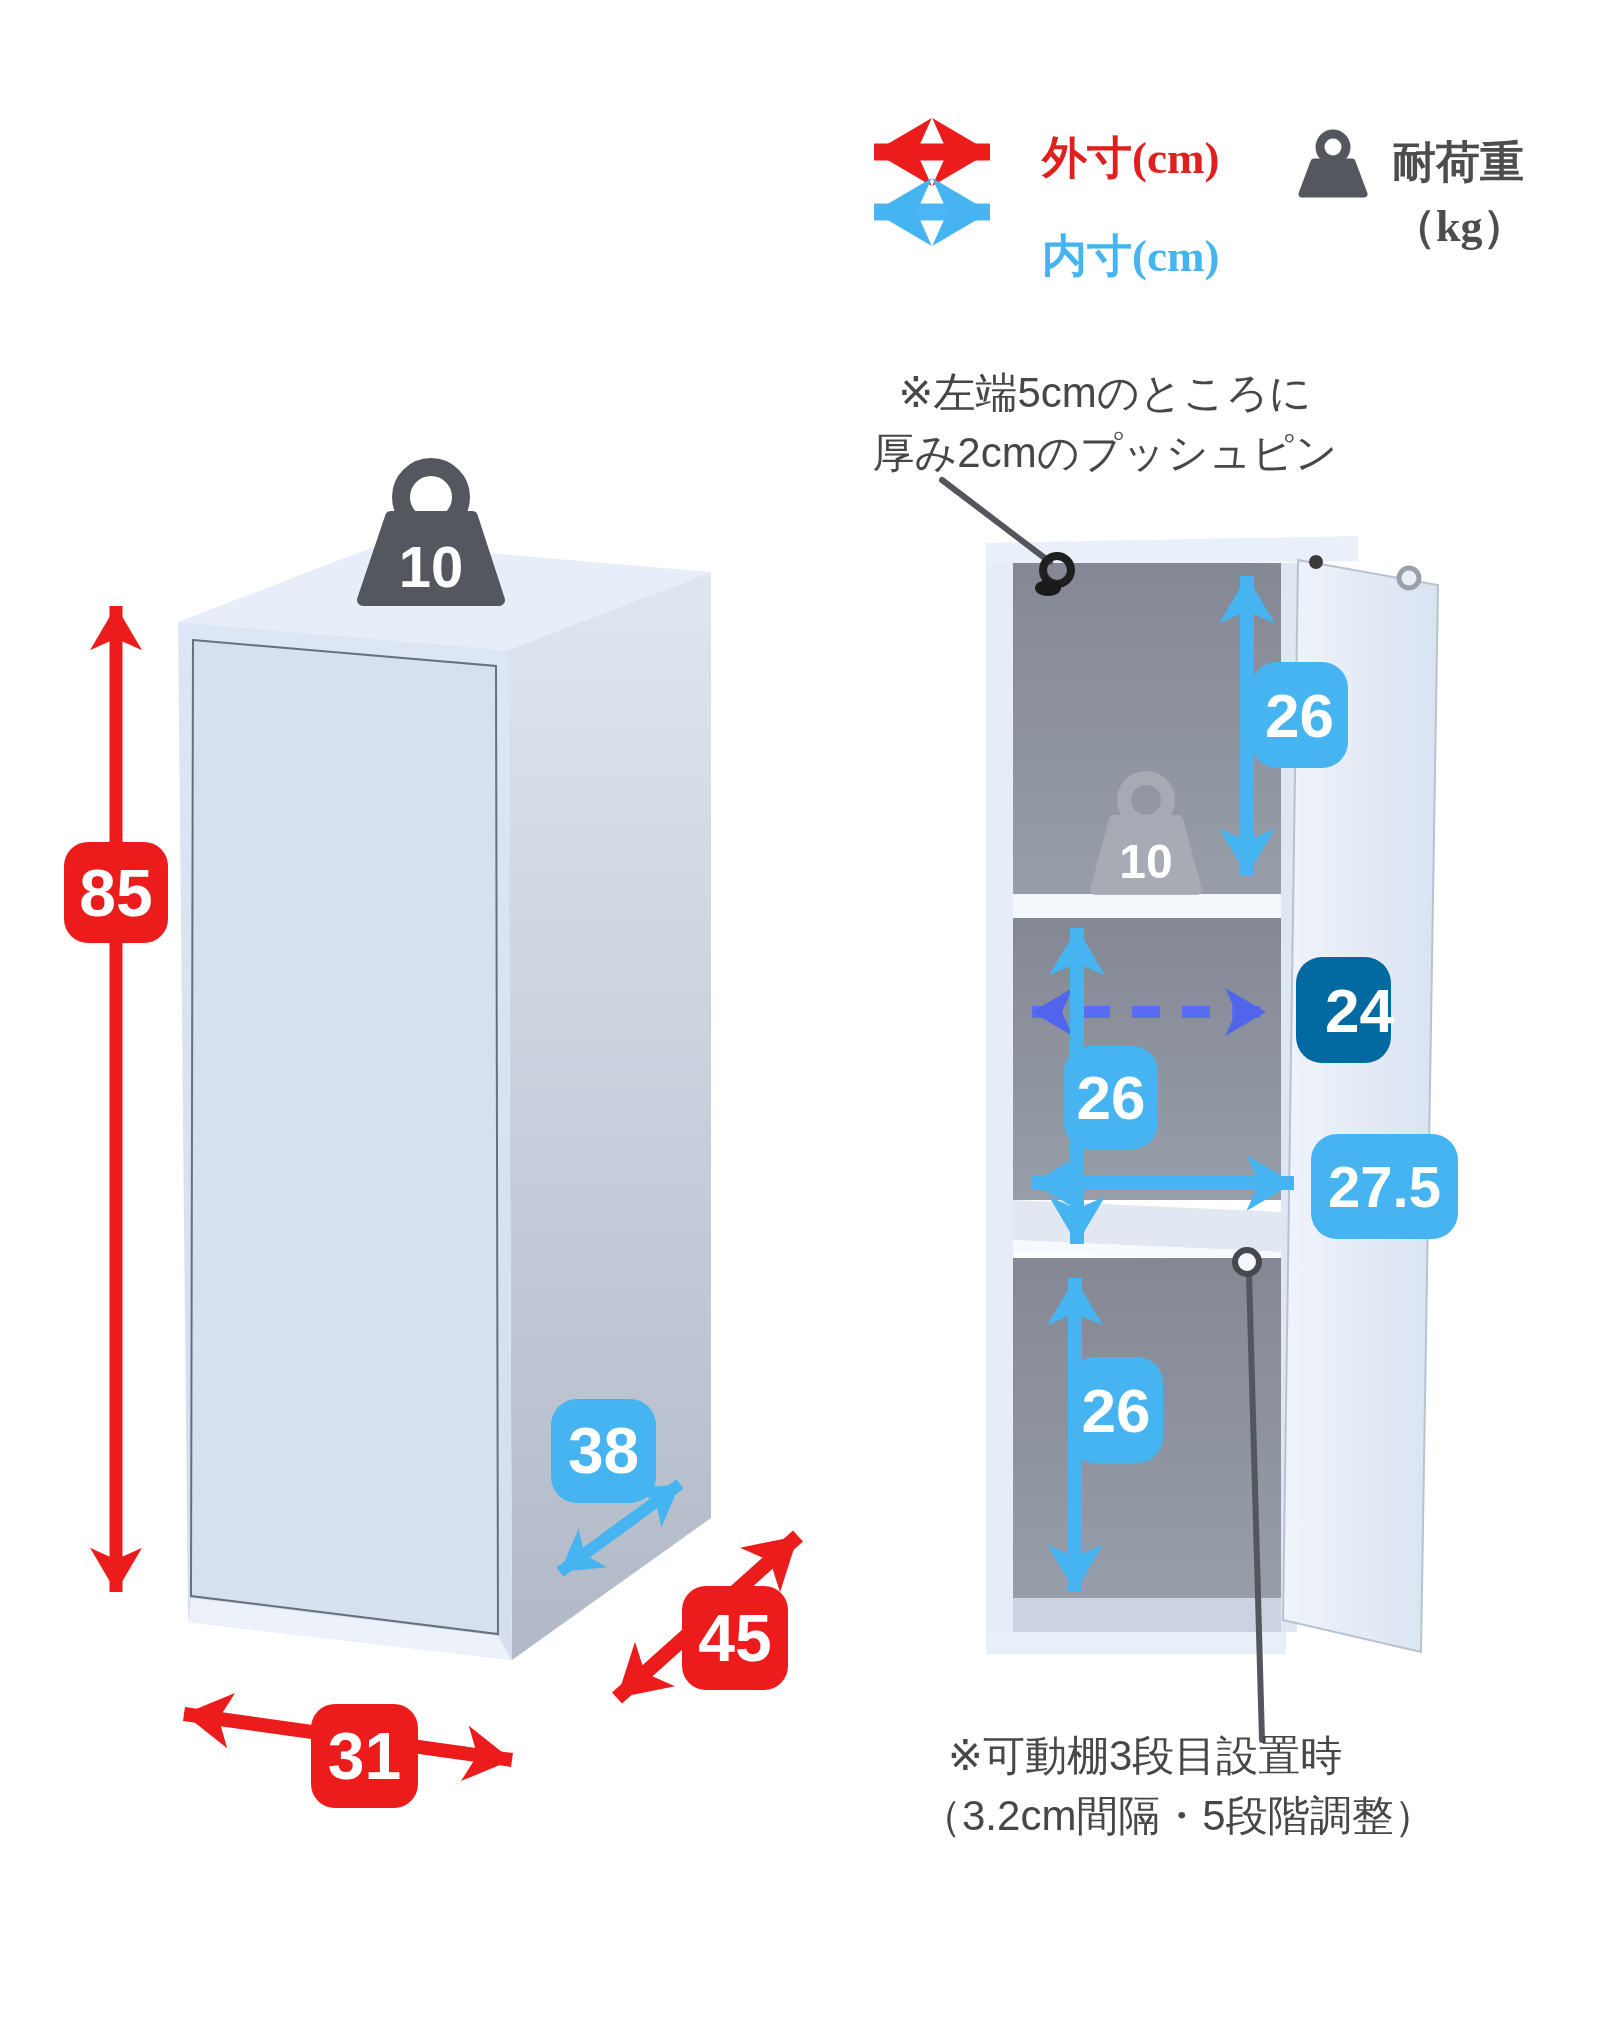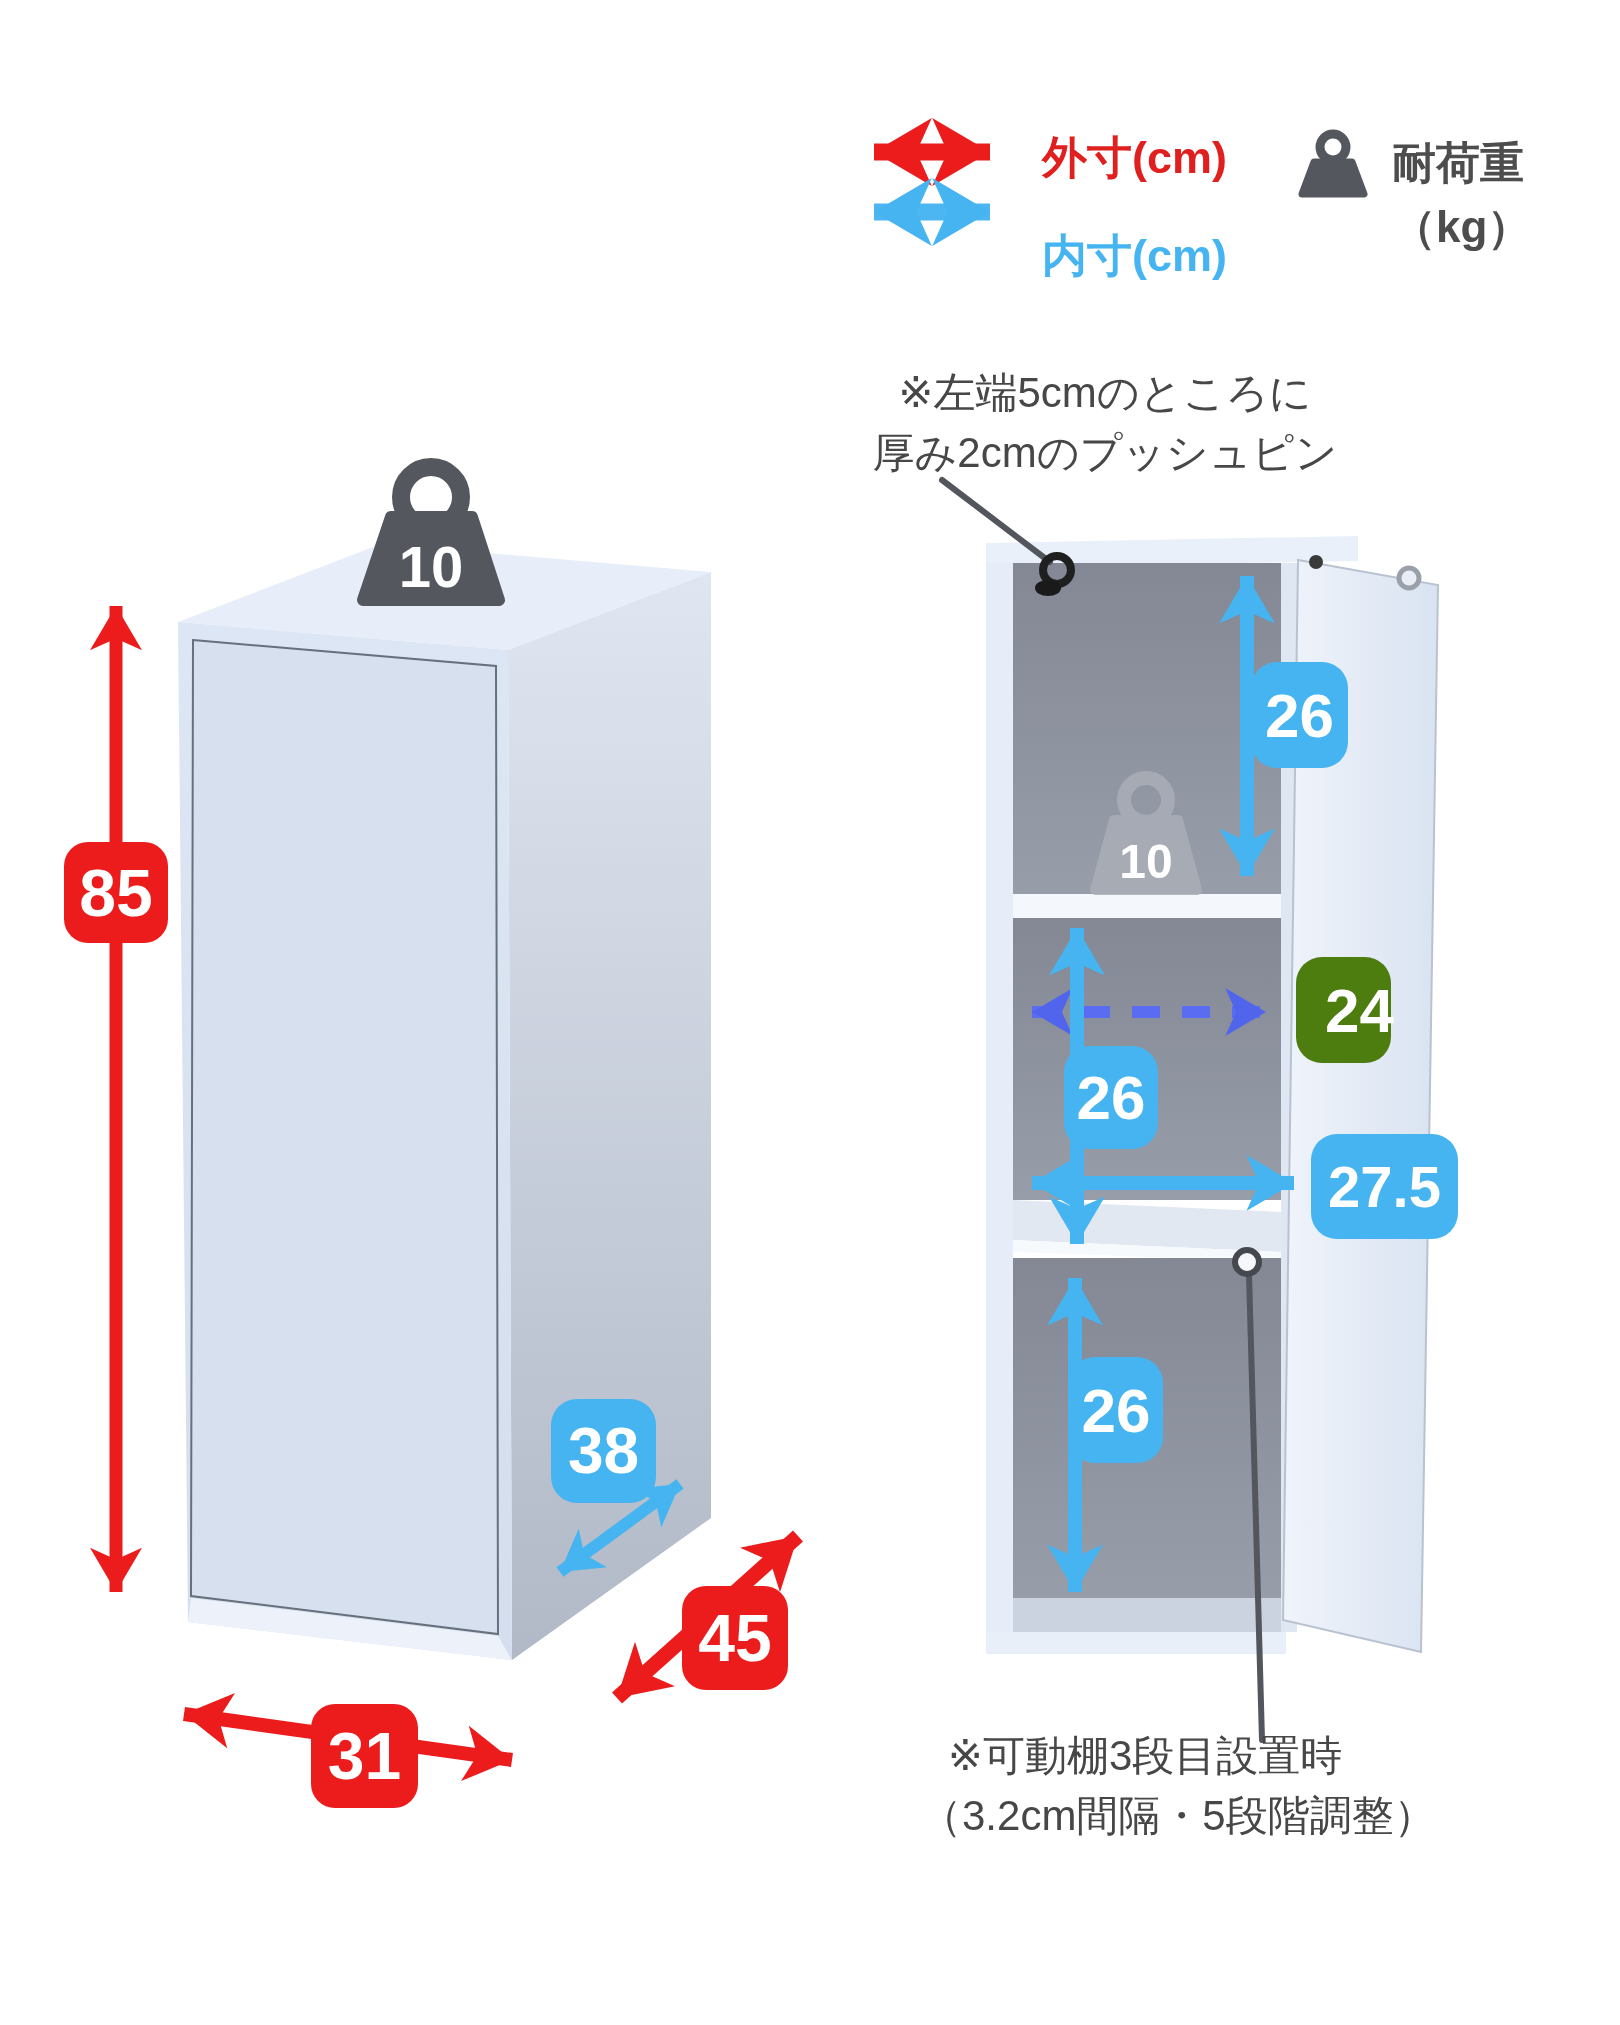--- a/index.html
+++ b/index.html
@@ -4,24 +4,24 @@
 <style>
   html,body{margin:0;padding:0;background:#ffffff;}
   .canvas{position:relative;width:1620px;height:2025px;background:#ffffff;overflow:hidden;
           font-family:"Liberation Sans","DejaVu Sans",sans-serif;}
   svg.scene{position:absolute;left:0;top:0;width:1620px;height:2025px;display:block;}
   .overlay{position:absolute;left:0;top:0;width:1620px;height:2025px;}
   .dim-label{position:absolute;display:flex;align-items:center;justify-content:center;
              color:#ffffff;font-weight:bold;box-sizing:border-box;}
   .lbl-red{background:#ec1c1c;border-radius:24px;}
   .lbl-blue{background:#45b4f0;border-radius:26px;}
-  .lbl-indigo{background:#4d7c0f;border-radius:26px;padding-left:32px;}
+  .lbl-indigo{background:#0369a1;border-radius:26px;padding-left:32px;}
   .weight-num{position:absolute;display:flex;align-items:center;justify-content:center;
               color:#ffffff;font-weight:bold;margin-top:8px;}
-  .legend-text{position:absolute;font-weight:bold;white-space:nowrap;}
+  .legend-text{position:absolute;font-weight:bold;white-space:nowrap;font-family:Liberation Serif, serif;}
   .legend-outer{color:#e01f1f;font-size:45px;}
   .legend-inner{color:#45b4f0;font-size:45px;margin-top:38px;}
   .legend-load{color:#4d4d4d;font-size:44px;text-align:left;line-height:1.45;}
   .annotation{position:absolute;color:#474747;font-weight:normal;font-size:42px;
               text-align:center;line-height:1.42;white-space:nowrap;}
 </style>
 </head>
 <body>
 
 <div class="canvas">

